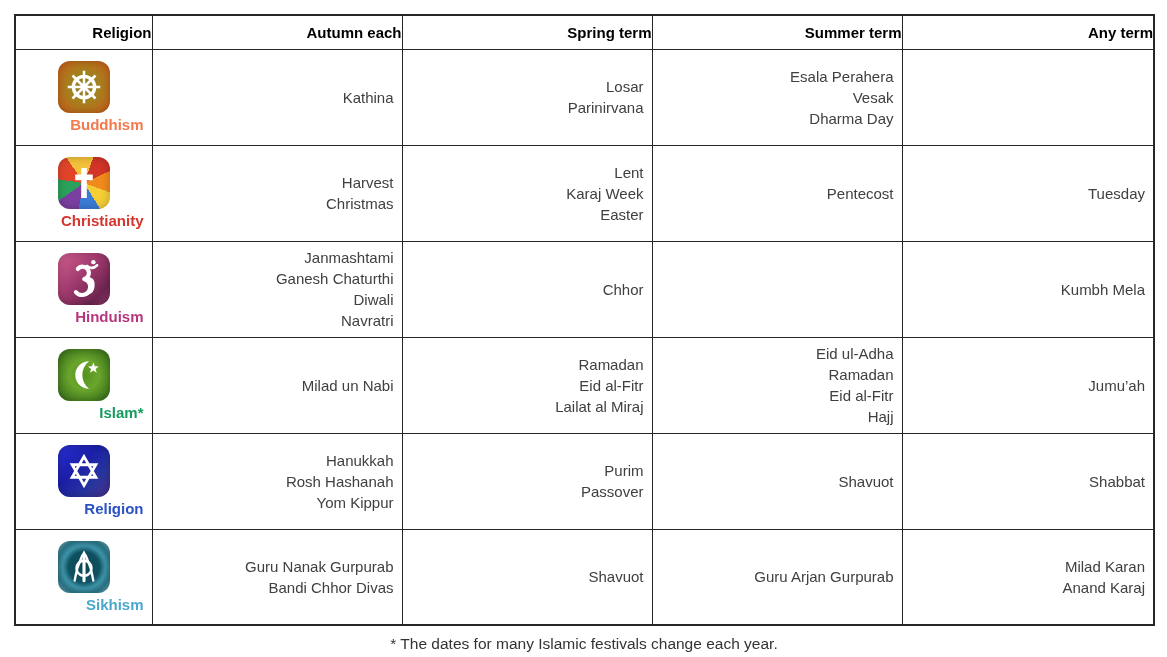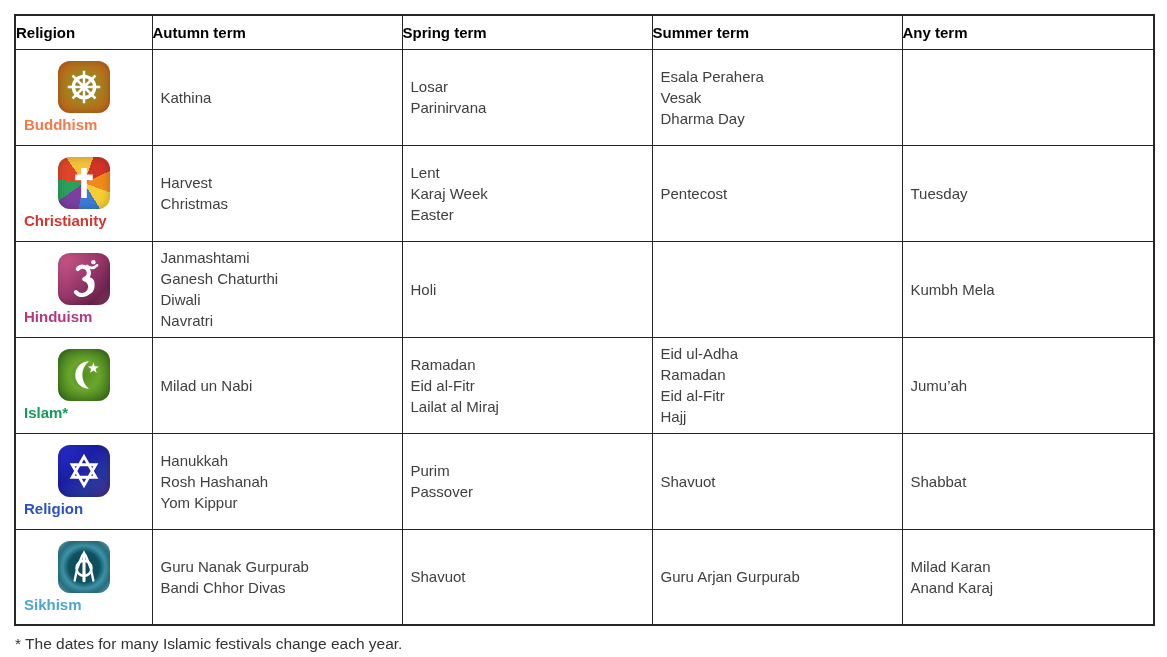--- a/index.html
+++ b/index.html
@@ -12,21 +12,21 @@
   .page { padding: 14px 14px 0 14px; }
 
   table.festivals {
     border-collapse: collapse;
     table-layout: fixed;
     width: 1139px;
     border: 2px solid #262626;
   }
   table.festivals th, table.festivals td {
     border: 1px solid #262626;
-    text-align: left;
+    text-align: right;
     vertical-align: middle;
   }
   table.festivals th {
     height: 34px;
     font-size: 15px;
     font-weight: bold;
     color: #000000;
   }
   table.festivals td { height: 96px; }
   td.festival-cell {
@@ -57,38 +57,39 @@
   .tile-1 { background: conic-gradient(from 20deg, #d23428 0 45deg, #f08a1d 45deg 90deg, #f5ce35 90deg 128deg, #3a7bd5 128deg 172deg, #7a3fa0 172deg 215deg, #2aa05a 215deg 258deg, #e0452a 258deg 305deg, #f3c13a 305deg 360deg); }
   .tile-2 { background: linear-gradient(135deg, #d4608f 0%, #a03a6e 45%, #6e2550 80%, #8c3a66 100%); }
   .tile-3 { background: radial-gradient(circle at 50% 50%, #55901f 0%, #6aa52c 40%, #4a8420 72%, #35661a 100%); }
   .tile-4 { background: linear-gradient(135deg, #2a2fd6 0%, #1b1fa8 40%, #27359e 70%, #4a2f8a 100%); }
   .tile-5 { background: radial-gradient(circle at 50% 50%, #0d4856 0%, #0e5160 42%, #3e93a8 58%, #2a7587 74%, #79bccb 100%); }
 
   .footnote {
     margin: 9px 0 0 1px;
     font-size: 15.5px;
     color: #333333;
+    text-align: center;
   }
 </style>
 </head>
 <body>
 
 <div class="page">
   <table class="festivals">
     <colgroup>
       <col style="width:137px">
         <col style="width:250px">
         <col style="width:250px">
         <col style="width:250px">
         <col style="width:252px">
     </colgroup>
     <thead>
       <tr>
         <th>Religion</th>
-        <th>Autumn term</th>
+        <th>Autumn each</th>
         <th>Spring term</th>
         <th>Summer term</th>
         <th>Any term</th>
       </tr>
     </thead>
     <tbody>
 
       <tr>
         <td class="religion-cell">
           <div class="icon-tile tile-0">
@@ -140,21 +141,21 @@
                 <circle cx="47" cy="5" r="3.5" fill="#ffffff" stroke="none"></circle>
               </g>
             </svg>
           </div>
           <div class="religion-label" style="color: rgb(184, 54, 126);">Hinduism</div>
         </td>
         <td class="festival-cell">Janmashtami
 Ganesh Chaturthi
 Diwali
 Navratri</td>
-        <td class="festival-cell">Holi</td>
+        <td class="festival-cell">Chhor</td>
         <td class="festival-cell"></td>
         <td class="festival-cell">Kumbh Mela</td>
       </tr>
 
       <tr>
         <td class="religion-cell">
           <div class="icon-tile tile-3">
             <svg width="40" height="40" viewBox="0 0 64 64">
               <path d="M40 10 A22 22 0 1 0 40 54 A28 28 0 0 1 40 10 Z" fill="#ffffff"></path>
               <polygon fill="#ffffff" points="47,12 49.2,17.9 55.6,18.2 50.6,22.2 52.3,28.3 47,24.8 41.7,28.3 43.4,22.2 38.4,18.2 44.8,17.9"></polygon>

